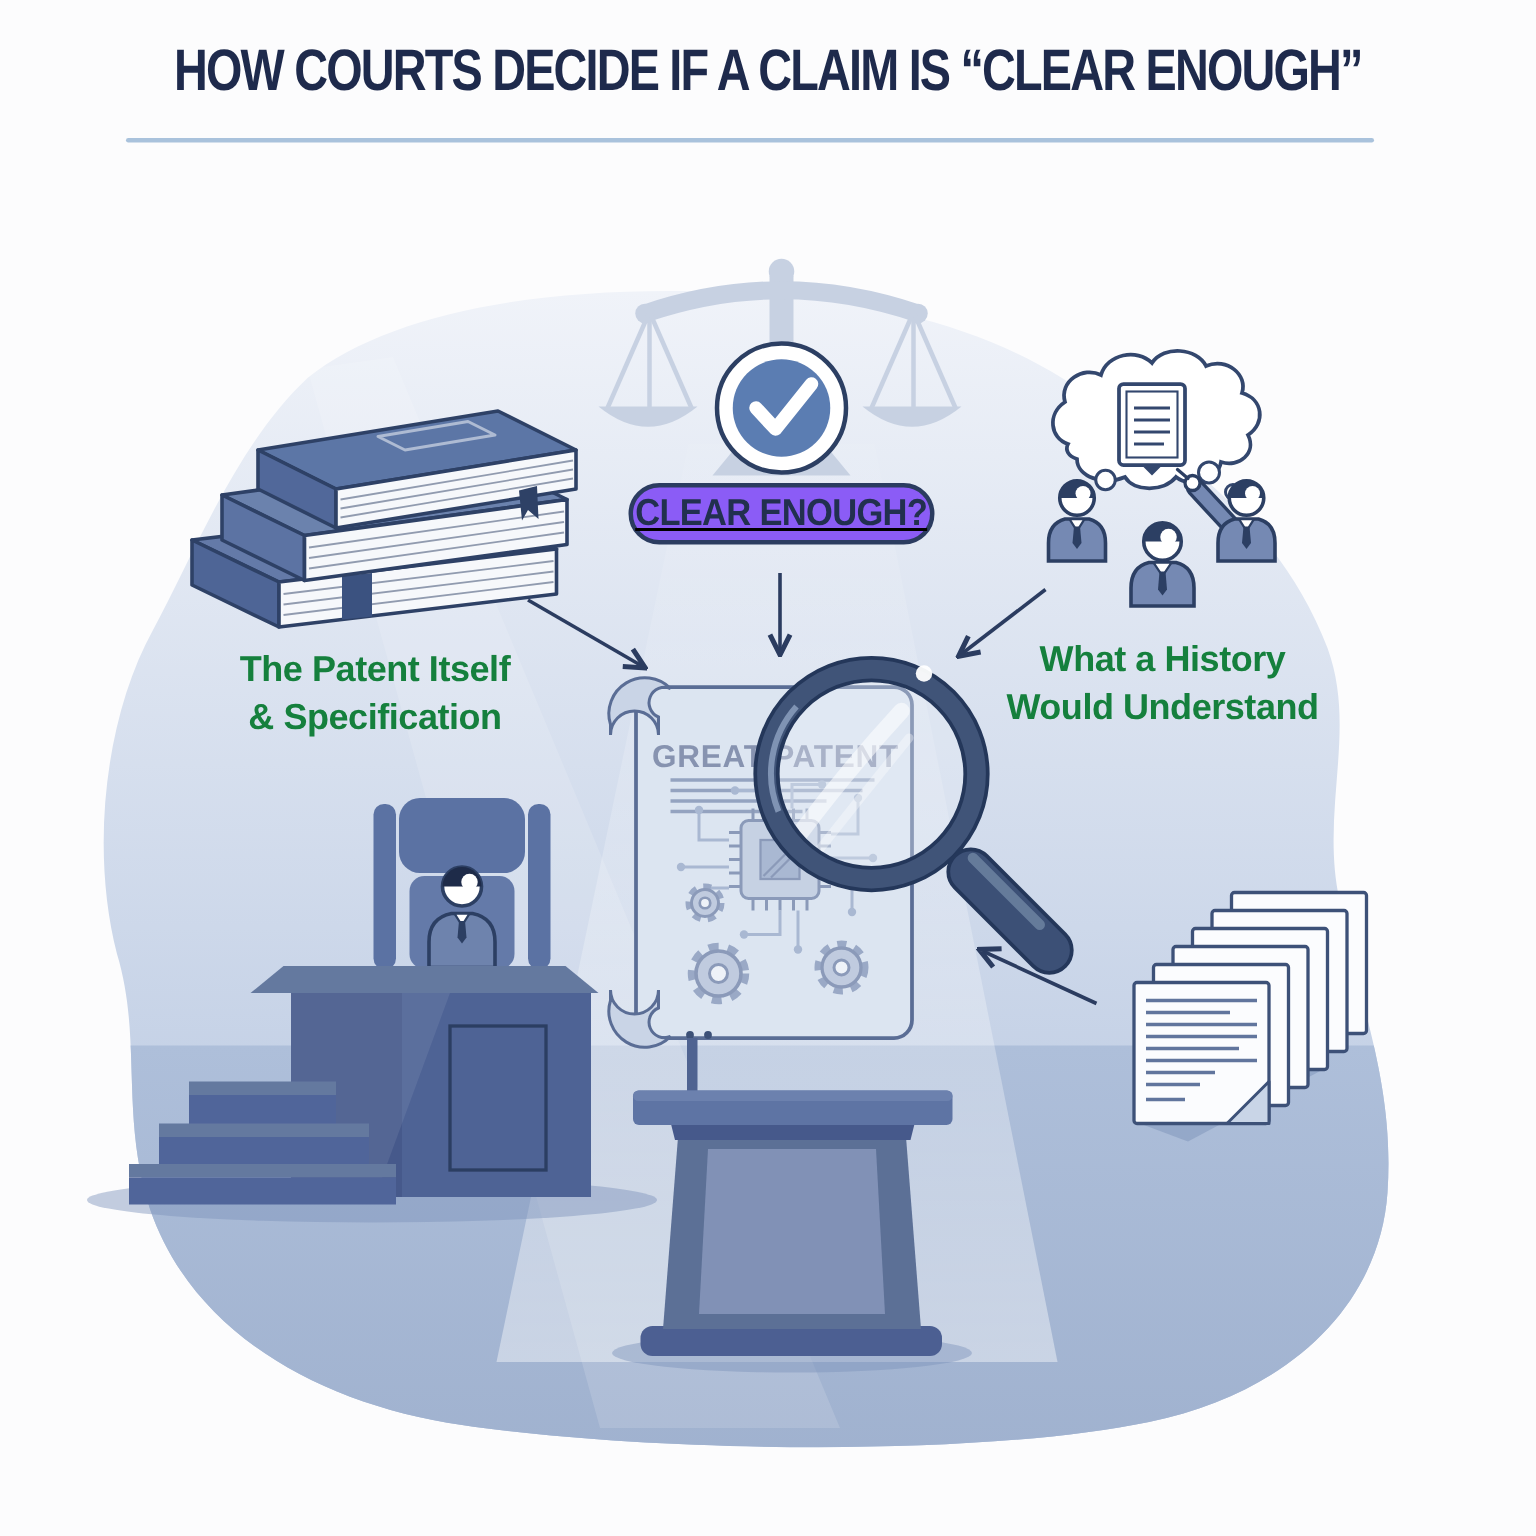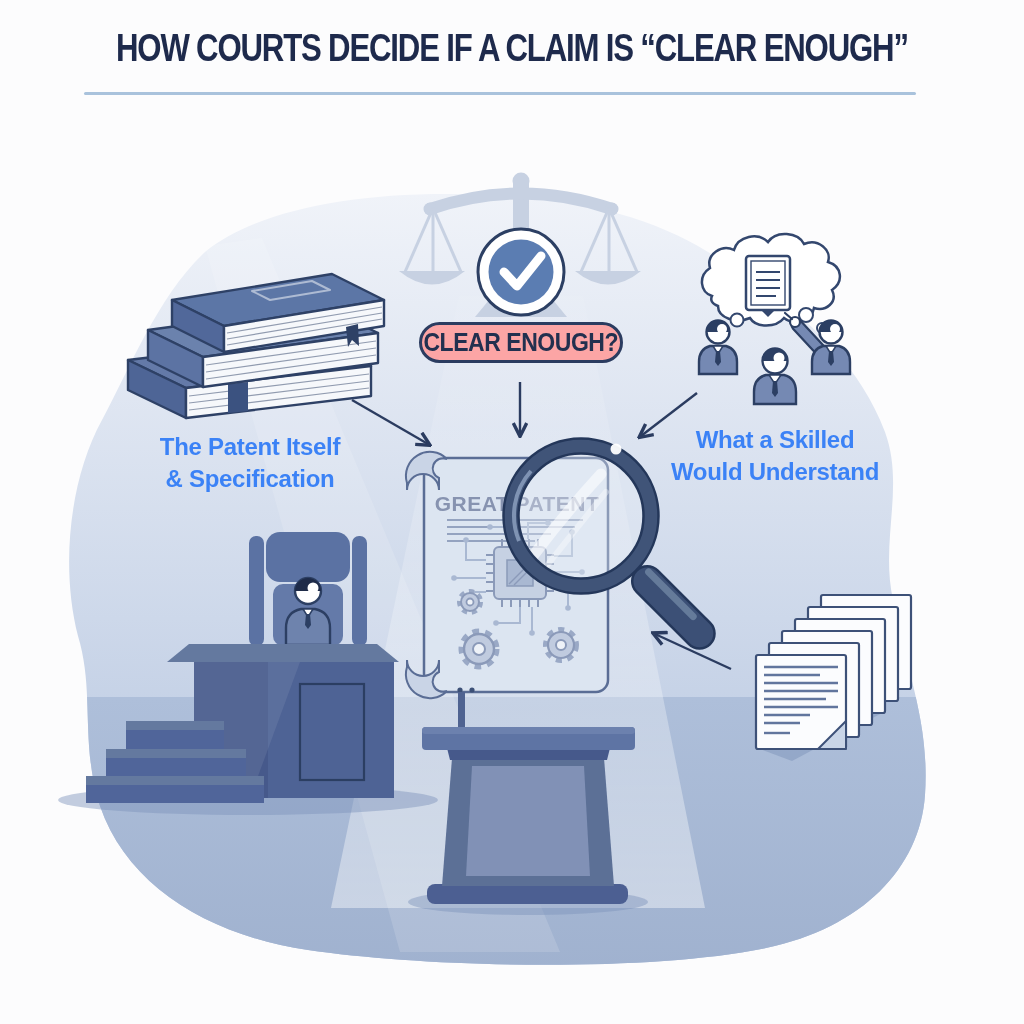--- a/index.html
+++ b/index.html
@@ -3,26 +3,26 @@
 <meta charset="utf-8">
 <style>
   html,body{margin:0;padding:0;background:#ffffff;}
   #canvas{position:relative;width:1024px;height:1024px;background:#fcfcfd;overflow:hidden;
           font-family:"Liberation Sans",sans-serif;}
   #scene{position:absolute;left:0;top:0;}
   .title{position:absolute;left:0;top:26px;width:1024px;display:flex;justify-content:center;}
   .title span{display:inline-block;font-size:39px;font-weight:800;color:#1e2a4c;
               letter-spacing:-1.5px;white-space:nowrap;transform:scaleX(.8);transform-origin:center;}
   .rule{position:absolute;left:84px;top:92px;width:832px;height:3px;background:#a9c2dc;border-radius:2px;}
-  .pill{position:absolute;left:419px;top:322px;width:204px;height:41px;background:#fca5a5;
+  .pill{position:absolute;left:419px;top:322px;width:204px;height:41px;background:#8b5cf6;
         border:3px solid #2b3c60;border-radius:23px;box-sizing:border-box;
-        display:flex;align-items:center;justify-content:center;}
+        display:flex;align-items:center;justify-content:center;text-decoration:underline;}
   .pill span{display:inline-block;font-size:25px;font-weight:800;color:#22304f;
              letter-spacing:-0.5px;white-space:nowrap;transform:scaleX(.92);}
-  .lbl{position:absolute;font-weight:700;color:#3b82f6;text-align:center;
+  .lbl{position:absolute;font-weight:700;color:#15803d;text-align:center;
        white-space:pre-line;line-height:1.32;font-size:24px;letter-spacing:-0.3px;}
   .lbl-patent{left:108px;top:431px;width:284px;}
   .lbl-skilled{left:633px;top:424px;width:284px;}
   .lbl-prosecution{left:698px;top:770px;width:220px;}
 </style>
 </head>
 <body>
 
 <div id="canvas">
 
@@ -325,16 +325,16 @@
   <span>HOW COURTS DECIDE IF A CLAIM IS “CLEAR ENOUGH”</span>
 </div>
 <div class="rule"></div>
 
 <div class="pill">
   <span>CLEAR ENOUGH?</span>
 </div>
 
 <div class="lbl lbl-patent">The Patent Itself
 &amp; Specification</div>
-<div class="lbl lbl-skilled">What a Skilled
+<div class="lbl lbl-skilled">What a History
 Would Understand</div>
 
 </div>
 
 </body></html>

